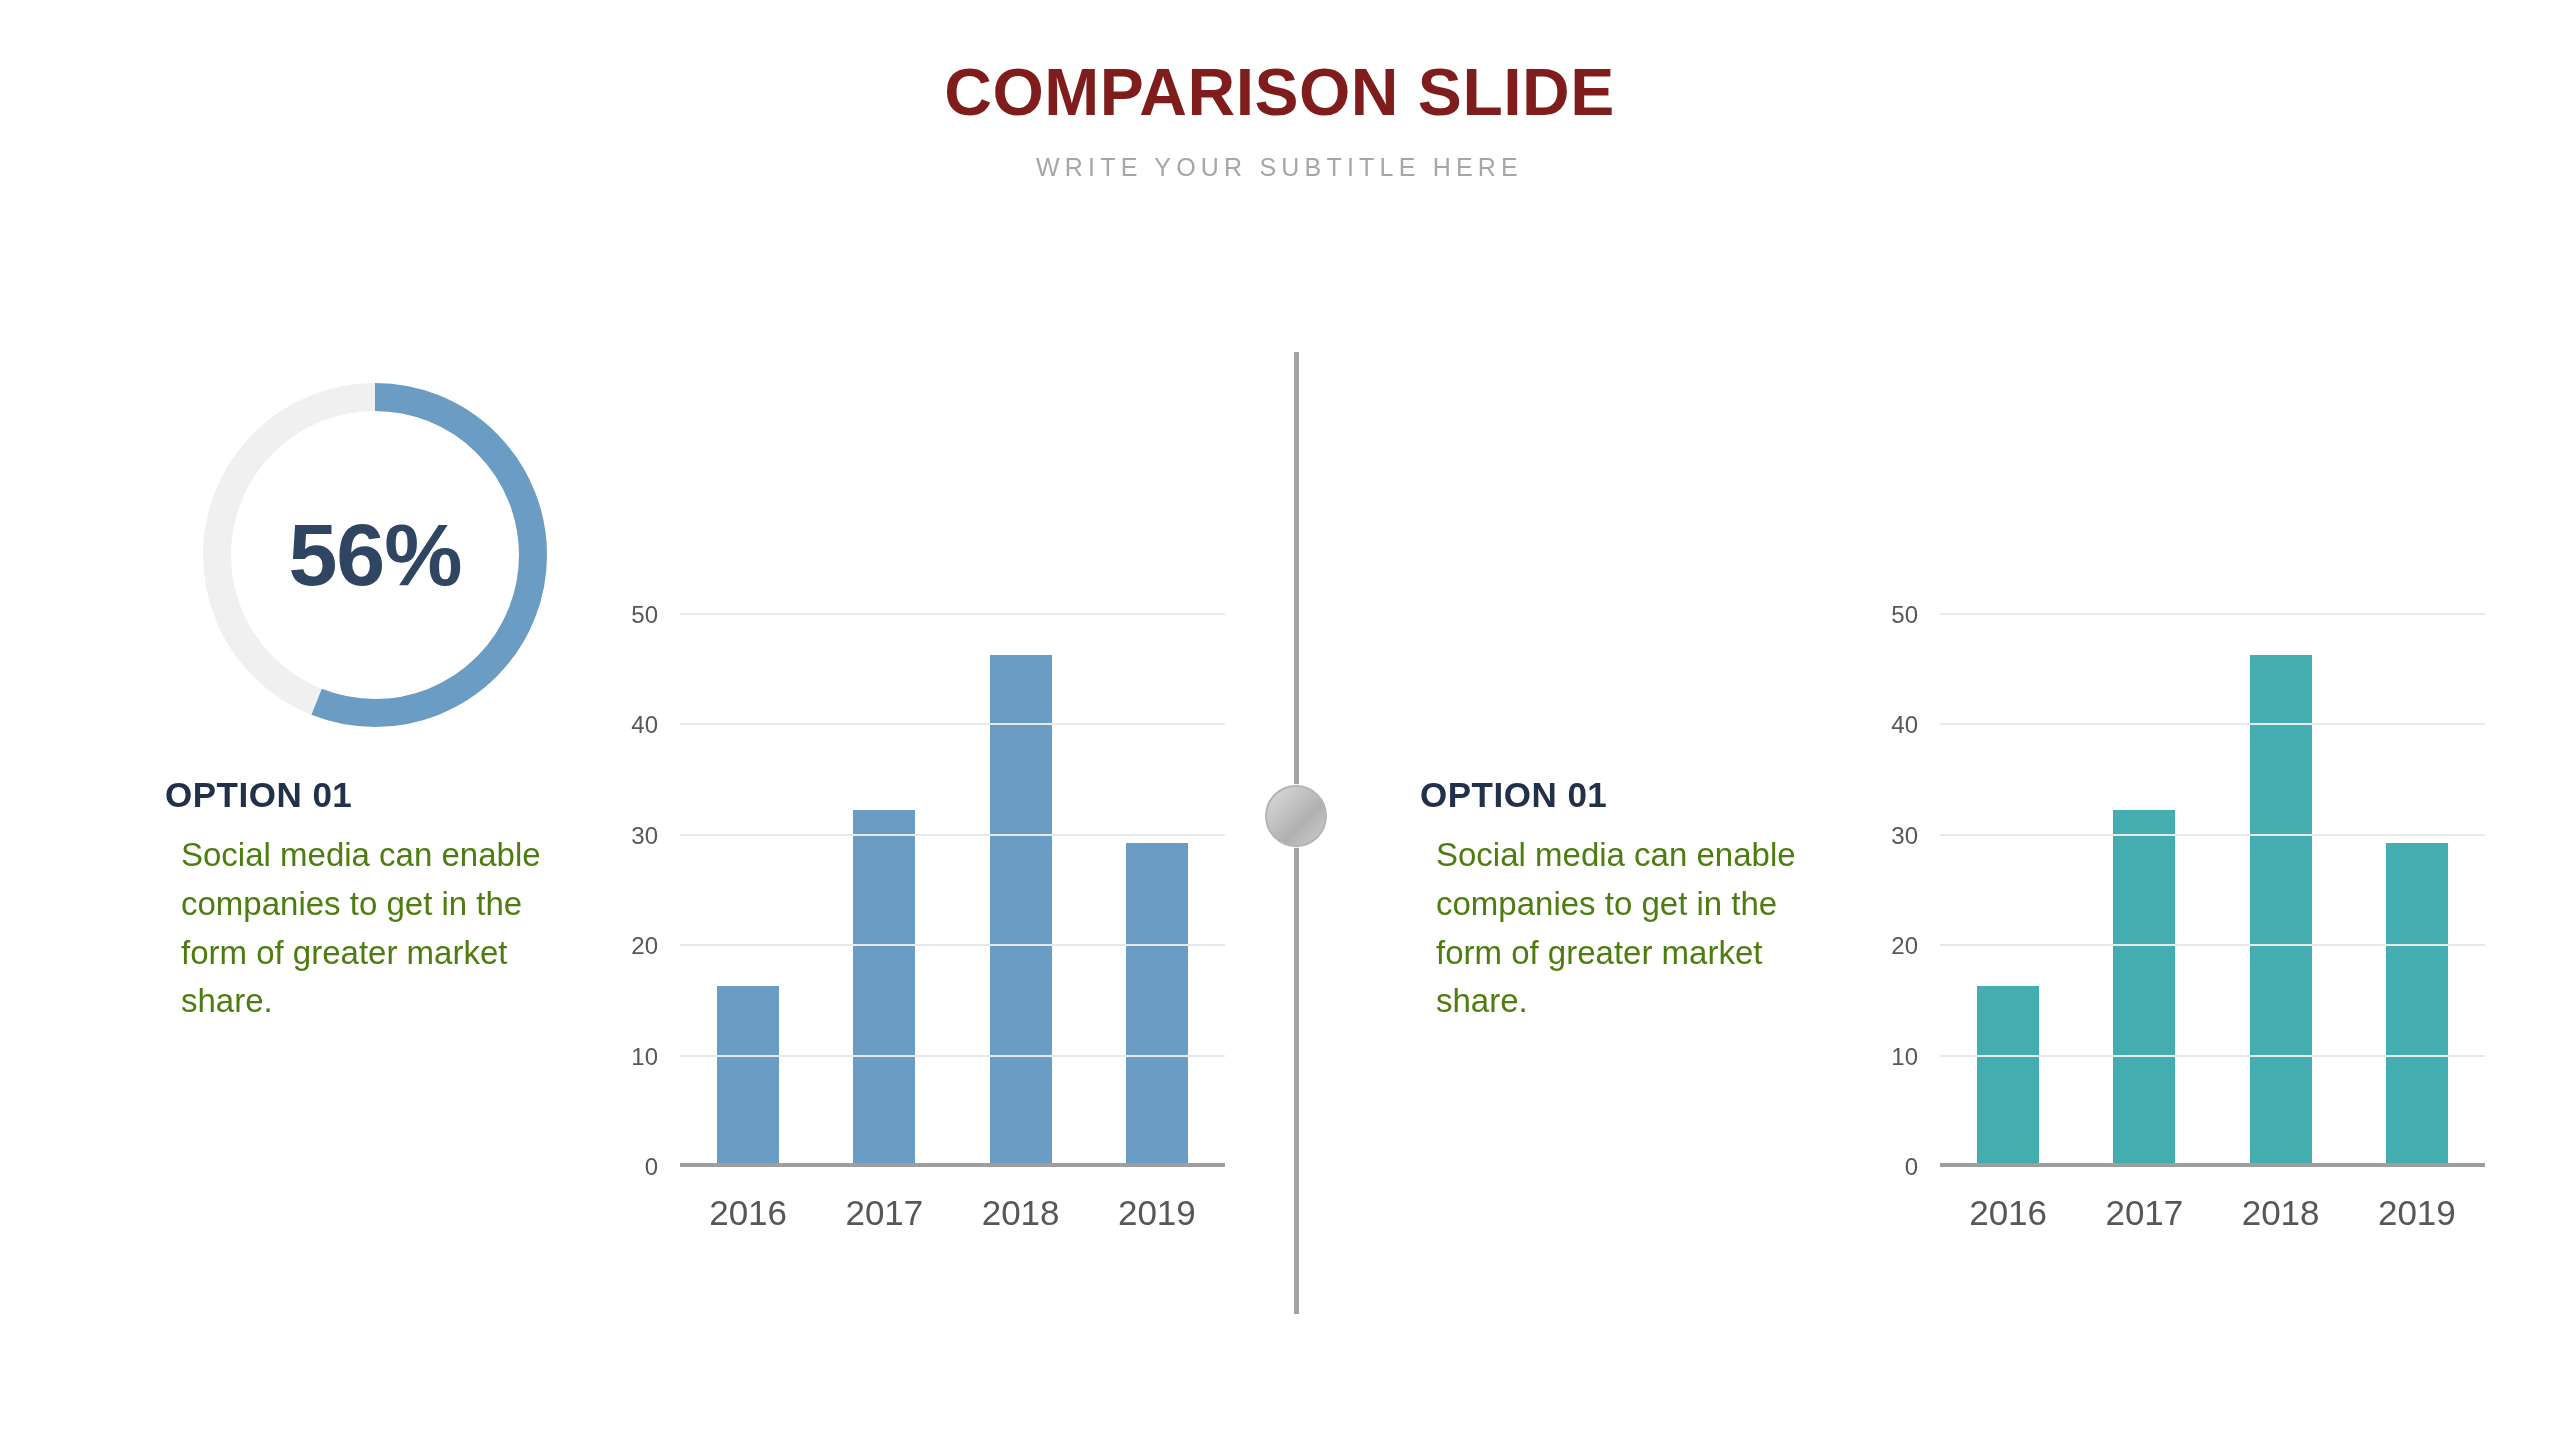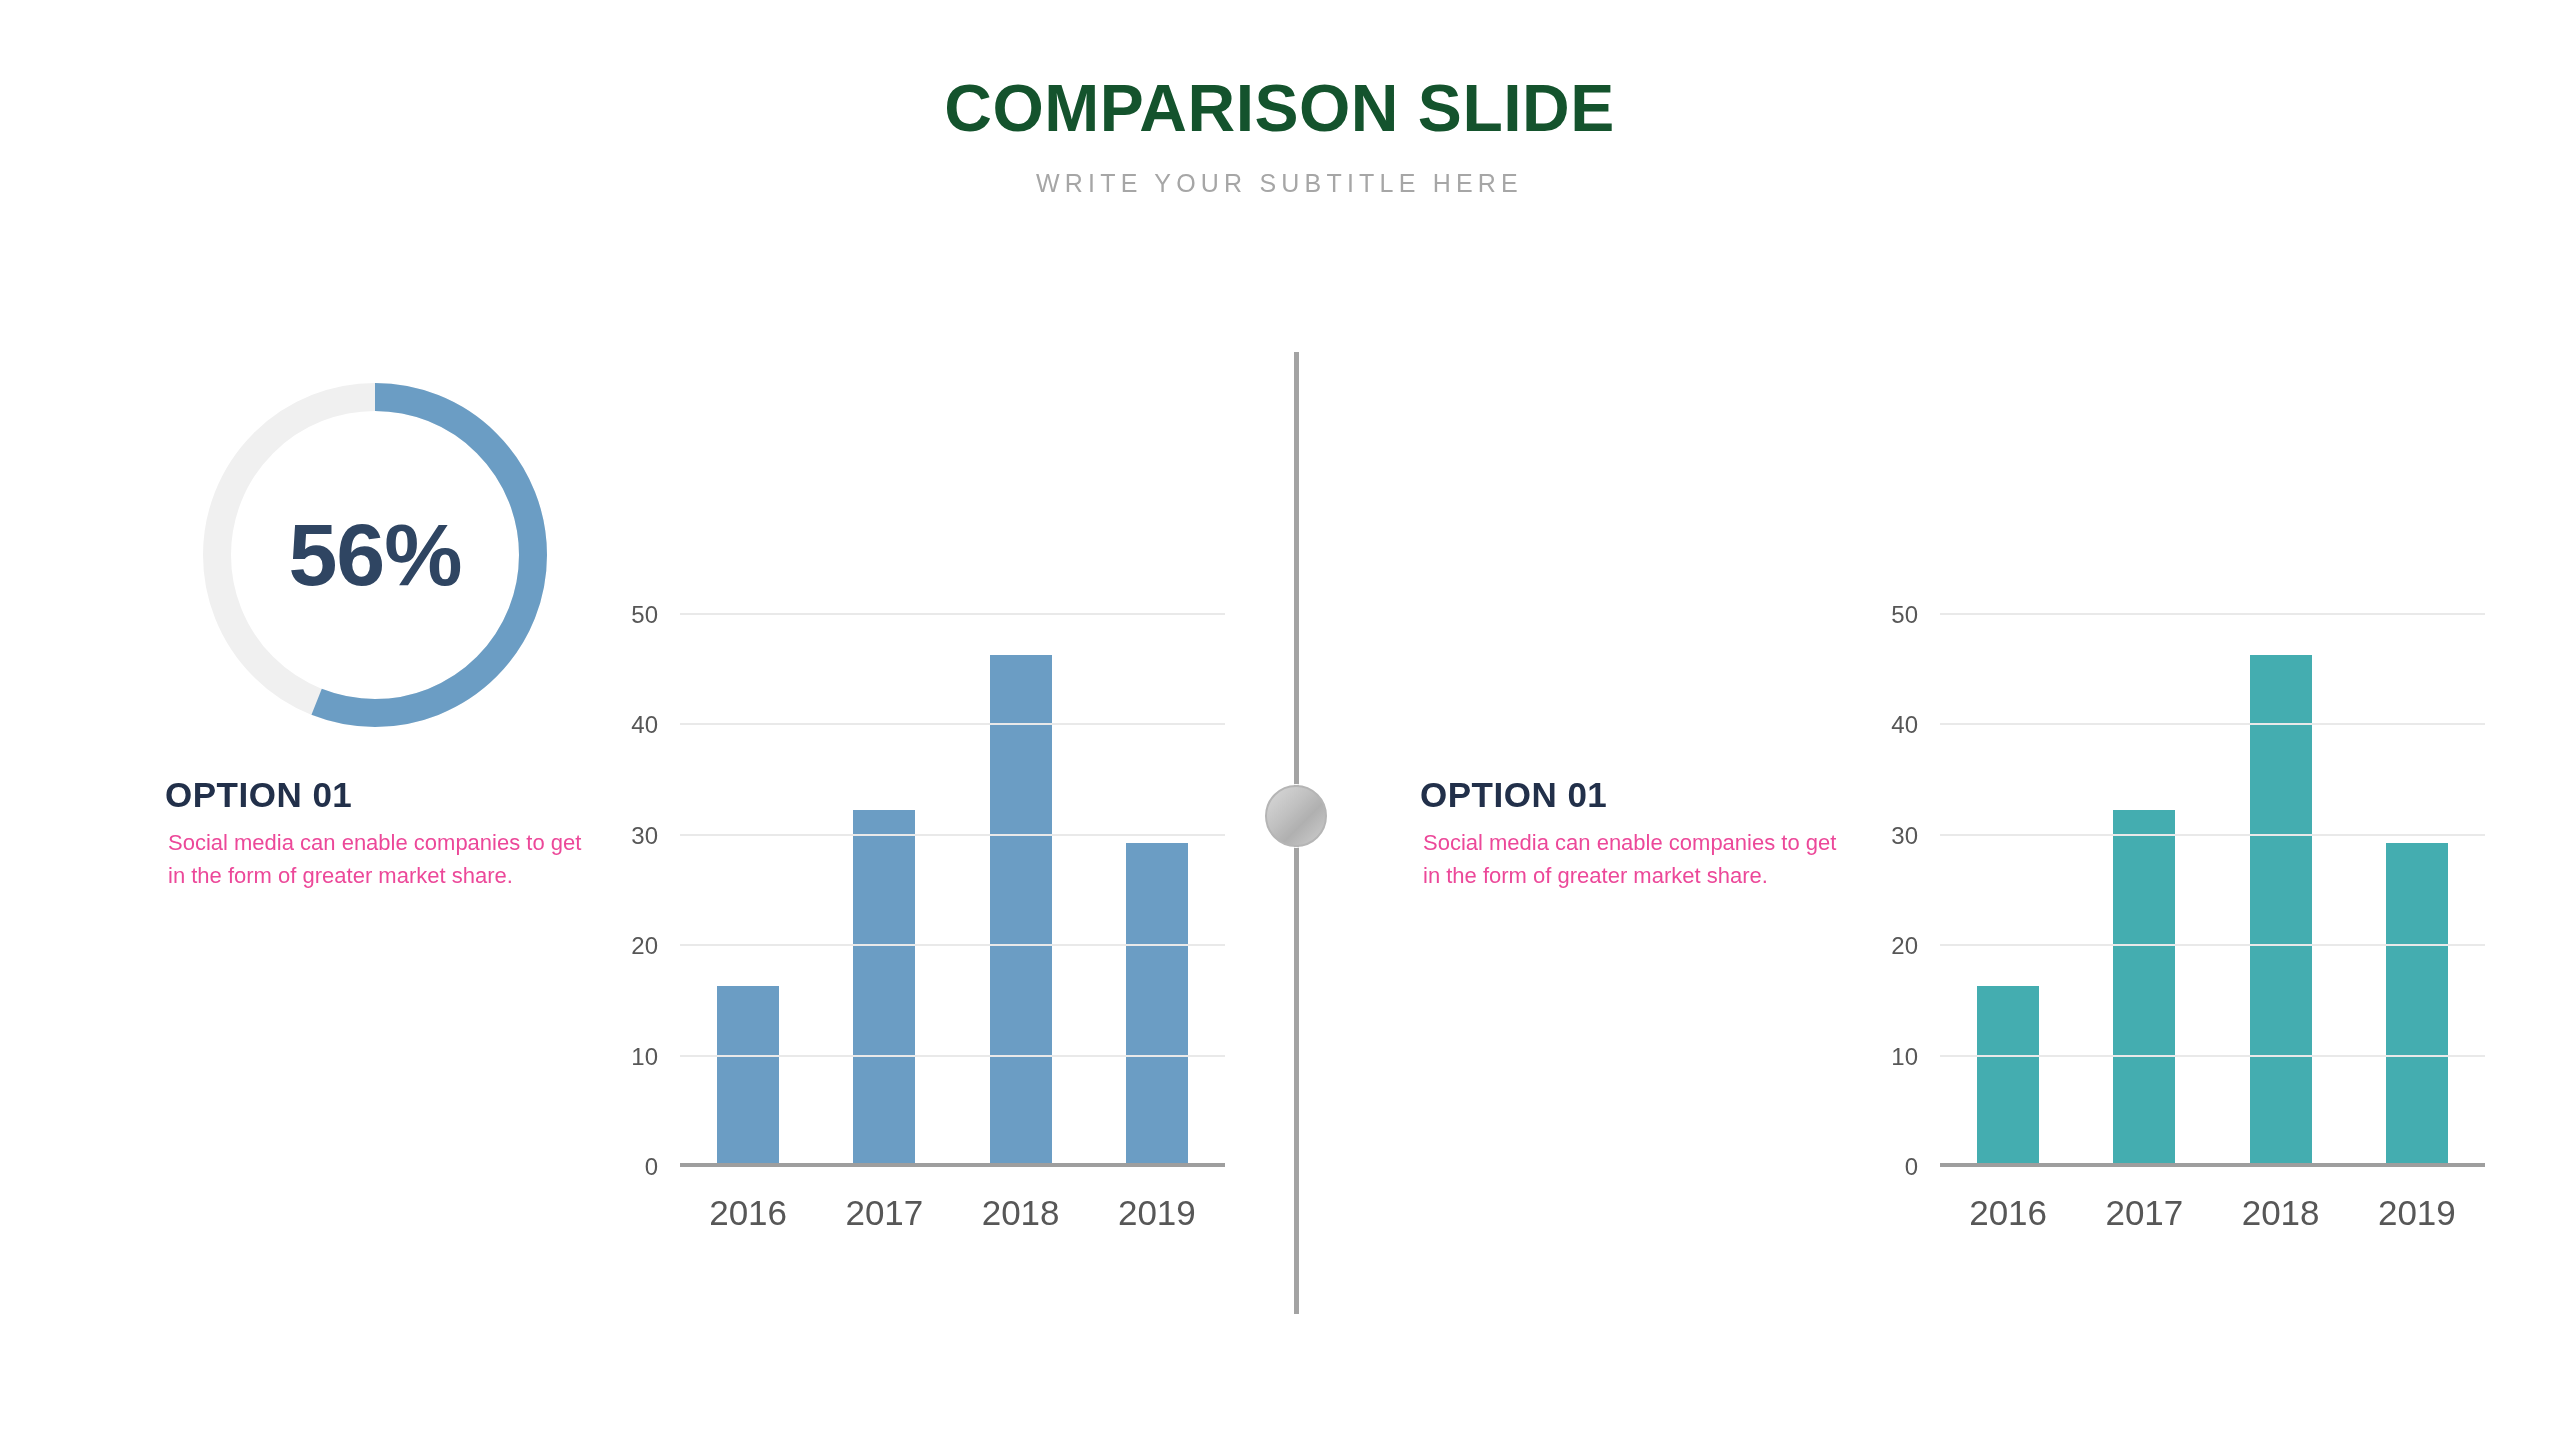--- a/index.html
+++ b/index.html
@@ -21,24 +21,24 @@
     position: absolute;
     top: 58px;
     left: 0;
     width: 2559px;
     text-align: center;
   }
   .slide-title {
     font-family: "Liberation Sans", sans-serif;
     font-size: 66px;
     font-weight: bold;
-    color: #14532d;
+    color: #7f1d1d;
     letter-spacing: 0.5px;
     line-height: 1.05;
-    margin: 16px;
+    margin: 0;
   }
   .slide-subtitle {
     margin-top: 26px;
     font-family: "Liberation Sans", sans-serif;
     font-size: 25px;
     font-weight: normal;
     color: #a6a6a6;
     letter-spacing: 5.2px;
   }
 
@@ -87,25 +87,25 @@
   .option-title {
     font-family: "Liberation Sans", sans-serif;
     font-size: 35px;
     font-weight: bold;
     color: #22304a;
     letter-spacing: 0.5px;
     margin: 0 0 12px 0;
   }
   .option-desc {
     font-family: "Liberation Sans", sans-serif;
-    font-size: 22px;
+    font-size: 33px;
     font-weight: normal;
-    color: #ec4899;
+    color: #4d7c0f;
     line-height: 1.48;
-    margin: 3px;
+    margin: 16px;
   }
 
   
   .chart {
     position: absolute;
     top: 265px;
     width: 660px;
     height: 700px;
   }
   .panel-left  .chart { left: 520px; }

